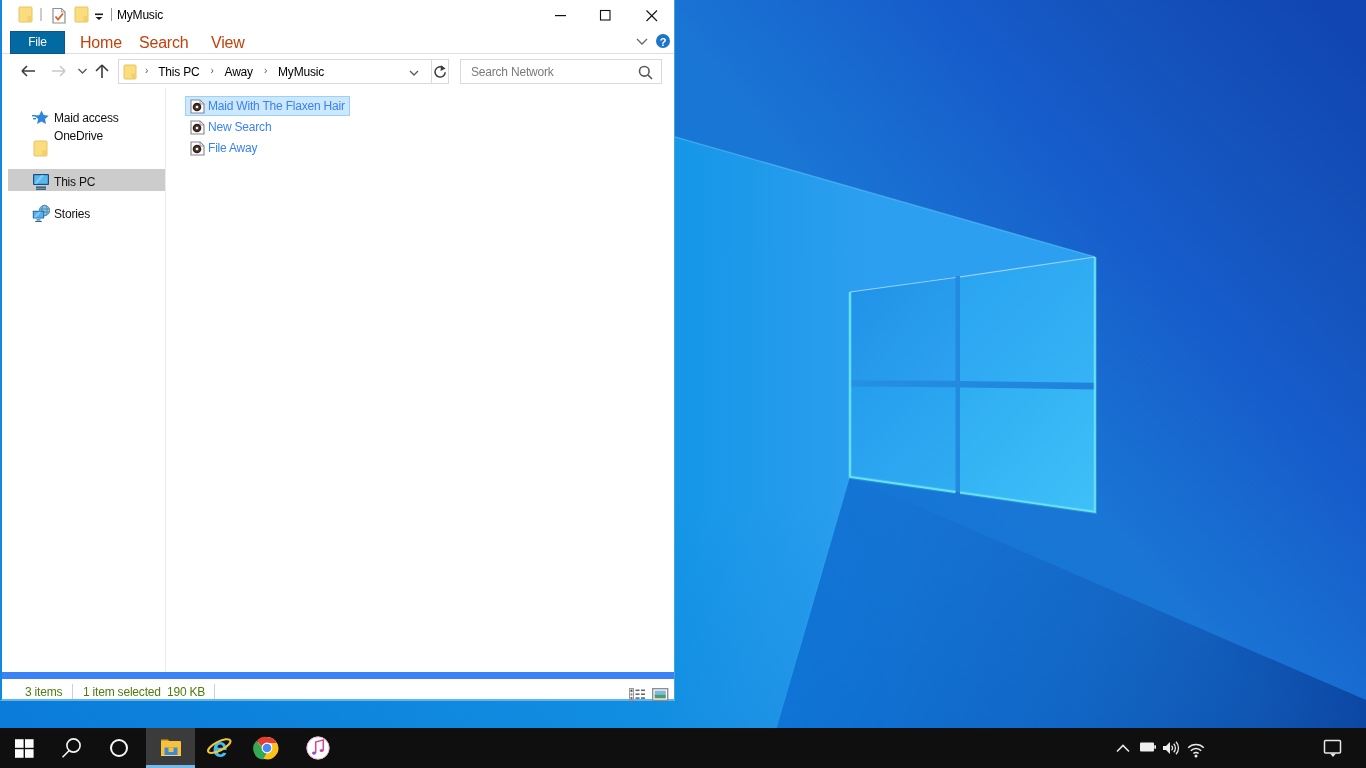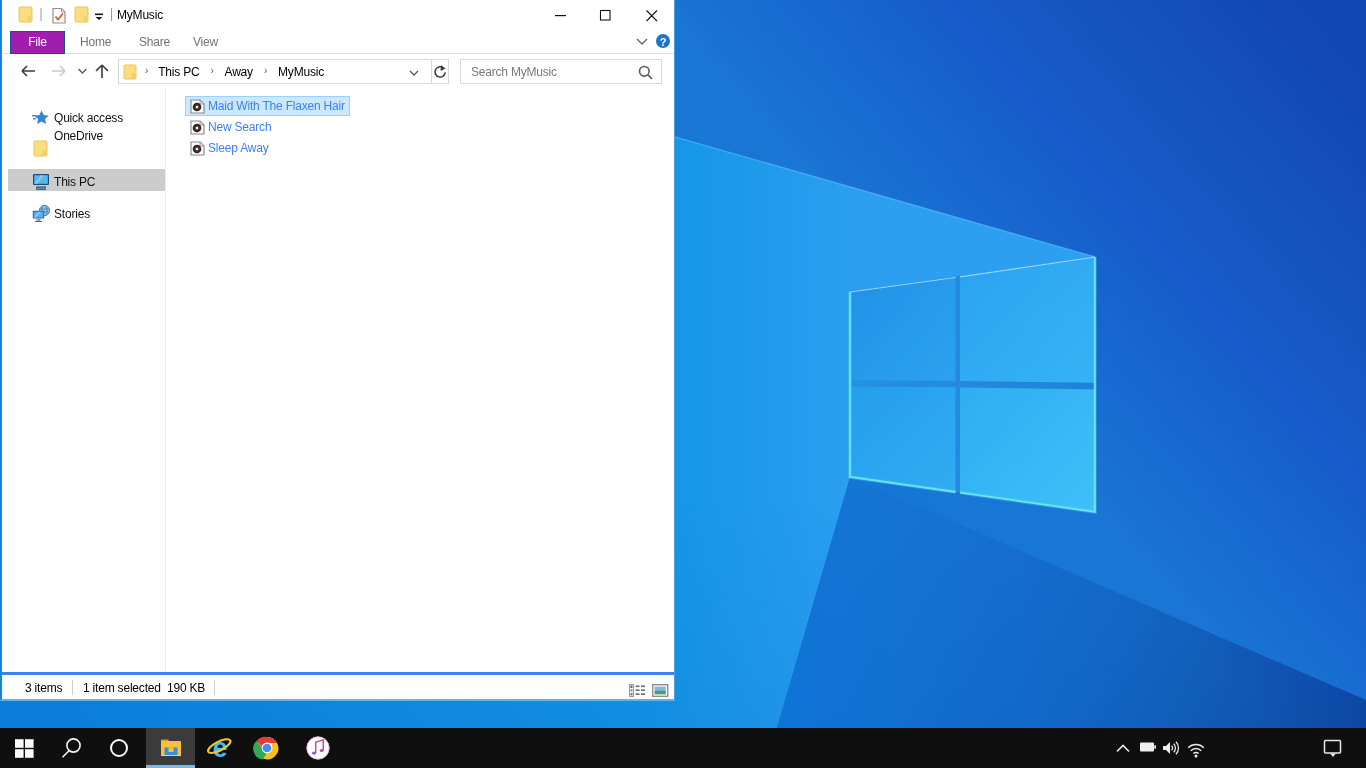--- a/index.html
+++ b/index.html
@@ -3,37 +3,37 @@
 <style>
 *{margin:0;padding:0;box-sizing:border-box}
 html,body{width:1366px;height:768px;overflow:hidden;font-family:"Liberation Sans",sans-serif;letter-spacing:-0.2px}
 #desk{position:absolute;left:0;top:0;width:1366px;height:768px}
 .abs{position:absolute}
 
 #win{position:absolute;left:0;top:0;width:675px;height:701px;background:#fff;border-left:2px solid #1287e2;border-bottom:2px solid #5fb5ee;border-right:1px solid #4aa2dc;font-size:12px;color:#1a1a1a}
 #titlebar{position:absolute;left:0;top:0;width:100%;height:28px;background:#fff}
 #title{position:absolute;left:115px;top:8px;font-size:12px;color:#000}
 #tabrow{position:absolute;left:0;top:28px;width:100%;height:26px;background:#fff;border-bottom:1px solid #dfdfe1}
-#filetab{position:absolute;left:8px;top:3px;width:55px;height:23px;background:#a21caf;border:1px solid #10538f;color:#fff;text-align:center;line-height:21px;font-size:12px}
-.tab{position:absolute;top:3px;height:23px;line-height:23px;color:#737373;font-size:12px}
+#filetab{position:absolute;left:8px;top:3px;width:55px;height:23px;background:#0369a1;border:1px solid #10538f;color:#fff;text-align:center;line-height:21px;font-size:12px}
+.tab{position:absolute;top:3px;height:23px;line-height:23px;color:#c2410c;font-size:16px}
 #addrrow{position:absolute;left:0;top:54px;width:100%;height:34px;background:#fff}
 #addrbox{position:absolute;left:116px;top:5px;width:331px;height:25px;border:1px solid #d9d9d9;background:#fff}
 #searchbox{position:absolute;left:458px;top:5px;width:202px;height:25px;border:1px solid #d9d9d9;background:#fff}
 #crumbs{position:absolute;left:34px;top:5px;color:#000}
 .crumbsep{color:#5a5a5a;font-size:10px}
 #body{position:absolute;left:0;top:88px;width:100%;height:584px}
 #nav{position:absolute;left:0;top:0;width:164px;height:100%;border-right:1px solid #ececec}
 .navitem{position:absolute;left:0;width:163px;height:22px;line-height:22px}
 .navlbl{position:absolute;left:52px;top:0;color:#111}
 #navsel{position:absolute;left:6px;top:81px;width:157px;height:22px;background:#cccccc}
 #list{position:absolute;left:165px;top:0;right:0;height:100%}
 .row{position:absolute;left:19px;height:21px;line-height:21px}
 .rowlbl{position:absolute;left:22px;top:0;color:#3b82f6;white-space:nowrap}
 #sel{position:absolute;left:18px;top:8px;width:165px;height:20px;background:#cce8ff;border:1px solid #99d1ff}
-#status{position:absolute;left:0;top:672px;width:100%;height:27px;border-top:3px solid #3b82f6;color:#000000;font-size:12px}
+#status{position:absolute;left:0;top:672px;width:100%;height:27px;border-top:7px solid #3b82f6;color:#4d7c0f;font-size:12px}
 
 #taskbar{position:absolute;left:0;top:728px;width:1366px;height:40px;background:#0f0f0f}
 #tbactive{position:absolute;left:146px;top:0;width:49px;height:40px;background:#3b3b3b}
 #tbline{position:absolute;left:146px;top:37px;width:49px;height:3px;background:#76b9ed}
 </style></head>
 <body>
 <svg id="desk" viewBox="0 0 1366 768">
  <defs>
   <linearGradient id="bg" x1="640" y1="760" x2="1400" y2="100" gradientUnits="userSpaceOnUse">
     <stop offset="0" stop-color="#0a76d8"></stop>
@@ -122,22 +122,22 @@
 
       <rect x="553" y="15" width="11" height="1.2" fill="#111"></rect>
       <rect x="598.5" y="10.5" width="9.5" height="9.5" fill="none" stroke="#111" stroke-width="1.1"></rect>
       <path d="M644.5,10.5 L655,21 M655,10.5 L644.5,21" stroke="#111" stroke-width="1.1"></path>
     </svg>
     <div id="title">MyMusic</div>
   </div>
   <div id="tabrow">
     <div id="filetab">File</div>
     <div class="tab" style="left:78px">Home</div>
-    <div class="tab" style="left:137px">Share</div>
-    <div class="tab" style="left:191px">View</div>
+    <div class="tab" style="left:137px">Search</div>
+    <div class="tab" style="left:209px">View</div>
     <svg class="abs" style="left:630px;top:0" width="45" height="26">
       <path d="M5,11 l5,5 l5,-5" fill="none" stroke="#666" stroke-width="1.3"></path>
       <circle cx="31" cy="13" r="7" fill="#1c76c7"></circle>
       <text x="31" y="17.5" font-size="11" font-weight="bold" fill="#fff" text-anchor="middle">?</text>
     </svg>
   </div>
   <div id="addrrow">
     <svg class="abs" style="left:0;top:0" width="116" height="34">
       <path d="M20,17 h13 M20,17 l5,-5 M20,17 l5,5" stroke="#3c3c3c" stroke-width="1.6" fill="none"></path>
       <path d="M50,17 h13 M63,17 l-5,-5 M63,17 l-5,5" stroke="#c9c9c9" stroke-width="1.6" fill="none"></path>
@@ -160,38 +160,38 @@
       <svg class="abs" style="right:28px;top:7px" width="12" height="12">
           <path d="M2,4 l4,4 l4,-4" fill="none" stroke="#5a5a5a" stroke-width="1.3"></path>
         </svg>
       <div class="abs" style="right:16px;top:0;width:1px;height:23px;background:#d9d9d9"></div>
       <svg class="abs" style="right:0;top:4px" width="16" height="17">
         <path d="M11.1,3.8 A5.1,5.1 0 1 0 13.2,8.2" fill="none" stroke="#3c3c3c" stroke-width="1.5"></path>
         <path d="M8.9,1.2 L13.6,4.6 L8.6,6.9 Z" fill="#3c3c3c"></path>
       </svg>
     </div>
     <div id="searchbox">
-      <div class="abs" style="left:10px;top:5px;color:#7a7a7a">Search MyMusic</div>
+      <div class="abs" style="left:10px;top:5px;color:#7a7a7a">Search Network</div>
       <svg class="abs" style="right:8px;top:5px" width="15" height="15">
         <circle cx="6.3" cy="6.3" r="4.8" fill="none" stroke="#595959" stroke-width="1.6"></circle>
         <path d="M9.9,9.9 L14,14" stroke="#595959" stroke-width="1.6"></path>
       </svg>
     </div>
   </div>
   <div id="body">
     <div id="nav">
       <div id="navsel"></div>
 
       <svg class="abs" style="left:30px;top:21px" width="18" height="18">
         <path d="M9.5,1.5 l2.2,4.6 l5,0.6 l-3.7,3.4 l1,4.9 l-4.5,-2.5 l-4.4,2.5 l1,-4.9 l-3.7,-3.4 l5,-0.6 z" fill="#2f86dc"></path>
         <rect x="0" y="6" width="4" height="1.4" fill="#2f86dc"></rect>
         <rect x="1" y="9" width="3" height="1.4" fill="#2f86dc"></rect>
       </svg>
       <div class="navitem" style="top:19px">
-          <span class="navlbl">Quick access</span>
+          <span class="navlbl">Maid access</span>
         </div>
       <svg class="abs" style="left:31px;top:52px" width="16" height="17">
         <rect x="1" y="1" width="13" height="15" rx="1" fill="#f9dd7f" stroke="#e9c55e"></rect>
         <path d="M9.5,10 h4 v6 h-4 z" fill="#f3cf6a"></path>
       </svg>
       <div class="navitem" style="top:37px">
           <span class="navlbl">OneDrive</span>
         </div>
       <svg class="abs" style="left:30px;top:84px" width="18" height="18">
         <rect x="1" y="2" width="16" height="11" rx="1" fill="#1c4f77"></rect>
@@ -239,21 +239,21 @@
         <span class="rowlbl">New Search</span>
       </div>
       <div class="row" style="top:50px">
         <svg class="abs" style="left:4px;top:3px" width="16" height="15">
           <path d="M1,1 h9 l4,4 v9 h-13 z" fill="#fff" stroke="#84858c" stroke-width="1.1"></path>
           <path d="M10,1 l4,4 h-4 z" fill="#ececec" stroke="#84858c" stroke-width="0.8"></path>
           <circle cx="7" cy="8" r="4.3" fill="#2e2125"></circle>
           <circle cx="7" cy="8" r="2.6" fill="#63381f"></circle>
           <rect x="5.9" y="6.9" width="2.2" height="2.2" fill="#fff"></rect>
         </svg>
-        <span class="rowlbl">Sleep Away</span>
+        <span class="rowlbl">File Away</span>
       </div>
     </div>
   </div>
   <div id="status">
     <div class="abs" style="left:23px;top:6px">3 items</div>
     <div class="abs" style="left:70px;top:5px;width:1px;height:15px;background:#d0d0d0"></div>
     <div class="abs" style="left:81px;top:6px">1 item selected&nbsp;&nbsp;190 KB</div>
     <div class="abs" style="left:212px;top:5px;width:1px;height:15px;background:#d0d0d0"></div>
     <svg class="abs" style="left:627px;top:9px" width="18" height="13">
       <rect x="0.5" y="0.5" width="4" height="12" fill="none" stroke="#9a9a9a"></rect>

